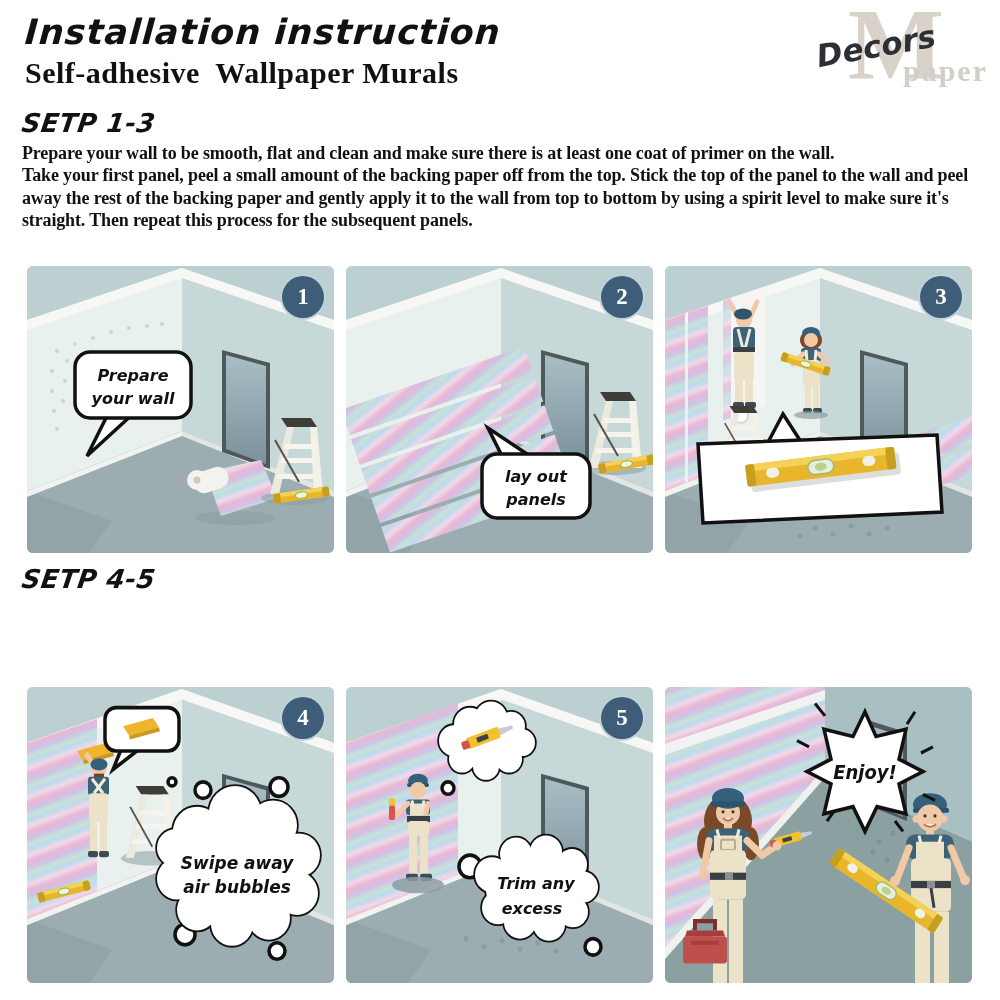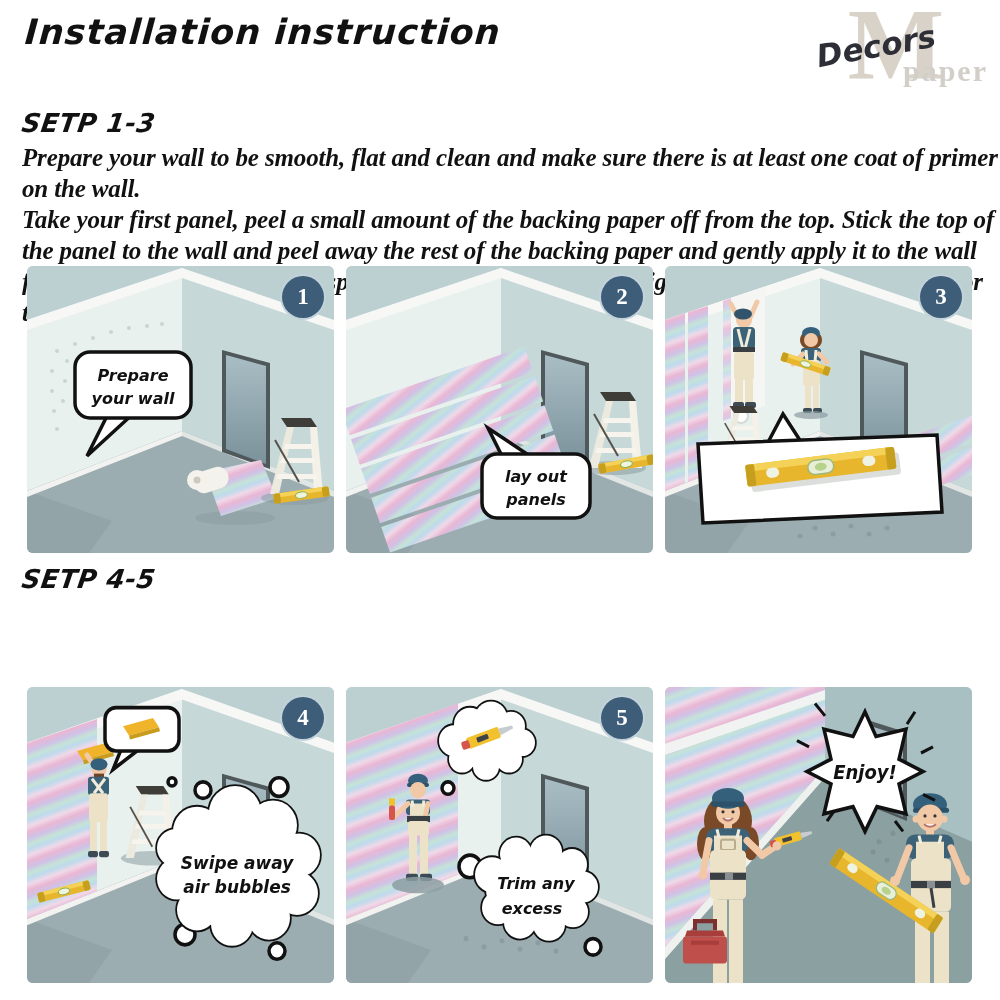--- a/index.html
+++ b/index.html
@@ -10,22 +10,22 @@
   .subtitle{position:absolute;left:25px;top:56px;font-weight:700;font-size:30px;
             letter-spacing:.5px;white-space:pre;}
   .logo{position:absolute;top:2px;right:12px;width:178px;height:96px;}
   .logo-m{position:absolute;top:-16px;right:44px;font-size:102px;font-weight:700;color:#d9d2c8;}
   .logo-script{position:absolute;left:6px;top:26px;font-family:"DejaVu Sans",sans-serif;
                font-style:italic;font-weight:600;font-size:31px;color:#2e2e36;transform:rotate(-10deg);}
   .logo-arket{position:absolute;right:0;bottom:10px;font-size:30px;font-weight:700;color:#d2cfc9;letter-spacing:2px;}
   .step-head{position:absolute;left:22px;font-family:"DejaVu Sans",sans-serif;font-weight:800;
              font-style:italic;font-size:26px;letter-spacing:.5px;transform:skewX(-8deg);}
   #head1{top:108px;} #head2{top:564px;}
-  .instr{position:absolute;left:22px;width:976px;font-size:25px;font-weight:700;
-         line-height:1.24;letter-spacing:-.15px;font-style:italic;}
+  .instr{position:absolute;left:22px;width:976px;font-size:18px;font-weight:700;
+         line-height:1.24;letter-spacing:-.15px;}
   #instr1{top:142px;} #instr2{top:597px;}
   .instr p{margin:0;}
   .row{position:absolute;left:27px;display:flex;gap:12px;}
   #row1{top:266px;} #row2{top:687px;}
   .panel{position:relative;width:307px;height:287px;border-radius:6px;overflow:hidden;flex:0 0 auto;background:#bcd0d1;}
   #row2 .panel{height:296px;}
   .panel svg{display:block;width:100%;height:100%;}
   .badge{position:absolute;top:10px;right:10px;width:42px;height:42px;border-radius:50%;
          background:#3d5d78;box-shadow:0 0 0 2px #c2d2da;display:flex;align-items:center;justify-content:center;
          font:700 23px "Liberation Serif",serif;color:#fff;}
@@ -138,20 +138,21 @@
         <circle cx="200" cy="160" r="16"></circle>
         <circle cx="170" cy="162" r="16"></circle>
       <ellipse cx="190" cy="196" rx="50" ry="38"></ellipse>
     </g>
   </defs>
 </svg>
 
 <div class="page">
 
   <div class="title">Installation instruction</div>
+  <div class="subtitle">Self-adhesive  Wallpaper Murals</div>
 
   <div class="logo">
     <span class="logo-m">M</span>
     <span class="logo-script">Decors</span>
     <span class="logo-arket">paper</span>
   </div>
 
   <div class="step-head" id="head1">SETP 1-3</div>
   <div class="instr" id="instr1">
     <p>Prepare your wall to be smooth, flat and clean and make sure there is at least one coat of primer on the wall.</p>

